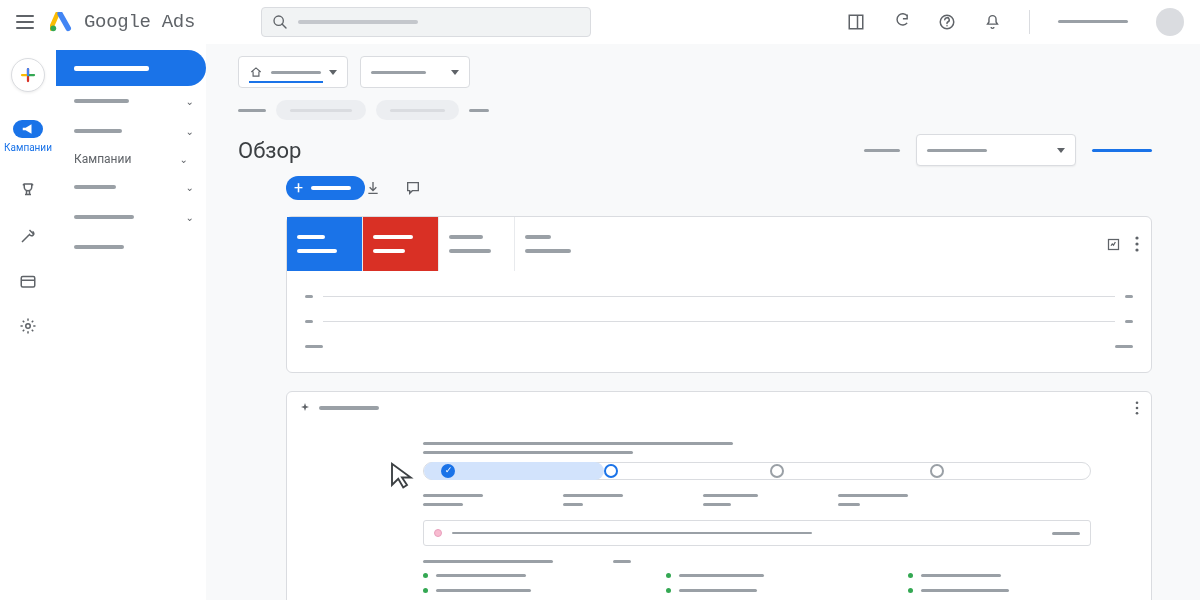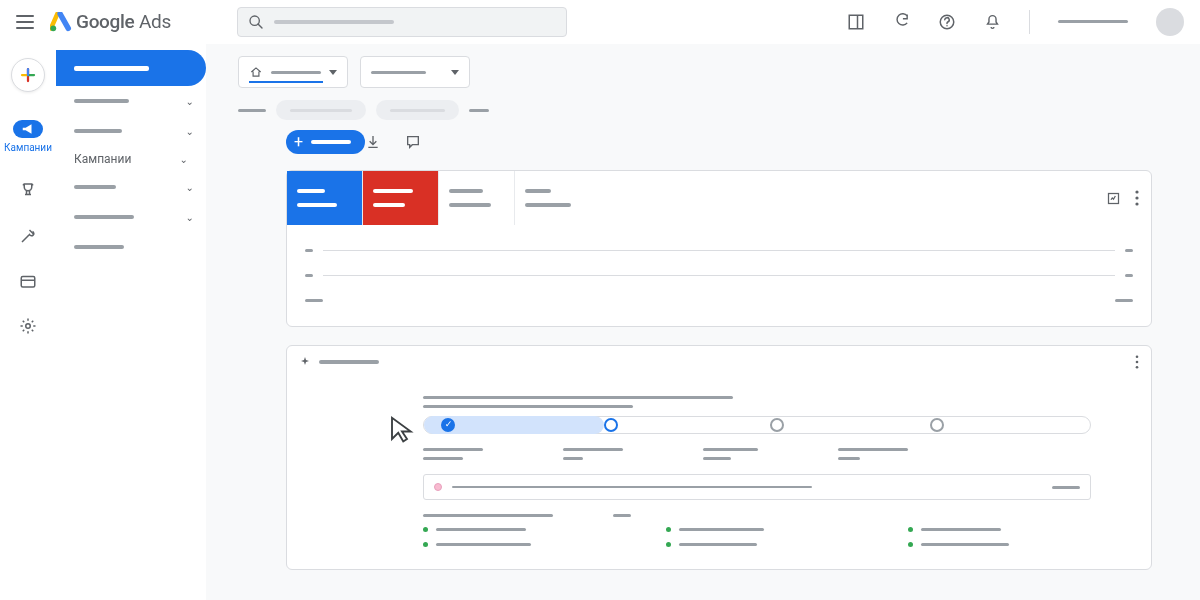--- a/index.html
+++ b/index.html
@@ -4,21 +4,21 @@
 <style>
   * { box-sizing: border-box; margin: 0; padding: 0; }
   body { font-family: Roboto, Arial, sans-serif; background: #fff; width: 1200px; height: 600px; overflow: hidden; color: #3c4043; }
   .skeleton { background: #9aa0a6; border-radius: 2px; display: inline-block; }
   .skeleton.light { background: #dadce0; }
   
   
   .header { height: 44px; display: flex; align-items: center; padding: 0 16px; gap: 16px; border-bottom: 1px solid transparent; }
   .hamburger { width: 18px; height: 14px; display: flex; flex-direction: column; justify-content: space-between; cursor: pointer; }
   .hamburger span { height: 2px; background: #5f6368; border-radius: 1px; }
-  .logo { display: flex; align-items: center; gap: 4px; }
+  .logo { display: flex; align-items: center; gap: 12px; font-family: Liberation Mono, monospace; }
   .logo-text { font-size: 19px; color: #5f6368; letter-spacing: -0.3px; }
   .logo-text b { font-weight: 500; color: #5f6368; }
   .search { flex: 0 0 330px; margin-left: 50px; }
   .search-box { height: 30px; background: #f1f3f4; border: 1px solid #dadce0; border-radius: 4px; display: flex; align-items: center; padding: 0 10px; gap: 10px; }
   .search-box svg { color: #5f6368; }
   .search-ph { height: 4px; width: 120px; background: #c4c7cc; border-radius: 2px; }
   .header-right { margin-left: auto; display: flex; align-items: center; gap: 28px; }
   .hicon { color: #5f6368; cursor: pointer; }
   .divider-v { width: 1px; height: 24px; background: #dadce0; }
   .account-line { width: 70px; height: 3px; background: #9aa0a6; border-radius: 2px; }
@@ -240,20 +240,31 @@
       <span class="skeleton" style="width:28px;height:3px"></span>
       <div class="filter-pill">
           <span class="skeleton light" style="width:62px;height:3px"></span>
         </div>
       <div class="filter-pill">
           <span class="skeleton light" style="width:55px;height:3px"></span>
         </div>
       <span class="skeleton" style="width:20px;height:3px"></span>
     </div>
 
+    <div class="titlebar">
+      <div class="page-title">Обзор</div>
+      <div class="right">
+        <span class="skeleton" style="width:36px;height:3px"></span>
+        <div class="date-btn">
+          <span class="skeleton" style="width:60px;height:3px"></span>
+          <span class="tri"></span>
+        </div>
+        <span class="link-blue"></span>
+      </div>
+    </div>
 
     <div class="content">
       <div style="display:flex;align-items:center">
         <div class="pill-btn">
           <span class="plus">+</span>
           <span class="skeleton"></span>
         </div>
         <div class="actions-right">
           <svg width="16" height="16" viewBox="0 0 24 24">
               <path d="M12 3 v12 M7 11 l5 5 l5-5 M5 20 h14" fill="none" stroke="#5f6368" stroke-width="2"></path>

